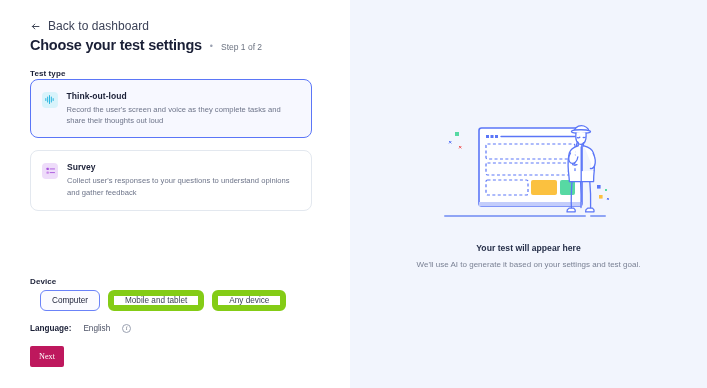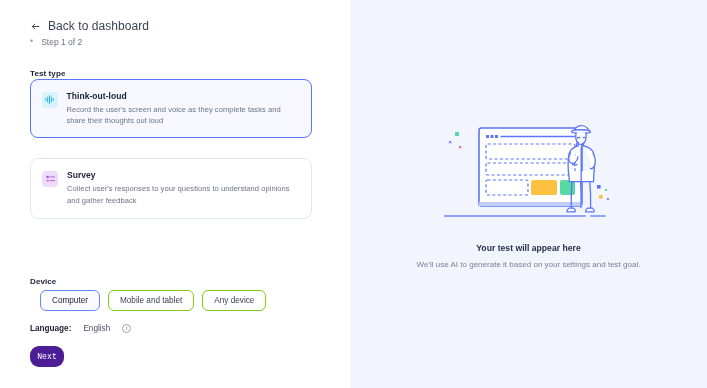--- a/index.html
+++ b/index.html
@@ -84,21 +84,21 @@
   }
 
   .label-test-type { position: absolute; left: 30px; top: 69px; }
 
   .cards {
     position: absolute;
     left: 30px; top: 79px;
     width: 282px;
     display: flex;
     flex-direction: column;
-    gap: 20px;
+    gap: 12px;
   }
   .card {
     border: 1px solid #e3e8ef;
     border-radius: 8px;
     background: #ffffff;
     padding: 11px 12px 11px 11px;
     display: flex;
     gap: 9px;
     align-items: flex-start;
     cursor: pointer;
@@ -138,21 +138,21 @@
 
   .label-device { position: absolute; left: 30px; top: 277px; }
 
   .device-row {
     position: absolute;
     left: 40px; top: 290px;
     display: flex;
     gap: 8px;
   }
   .chip {
-    border: 1px solid #84cc16;
+    border: 6px solid #84cc16;
     border-radius: 6px;
     background: #ffffff;
     height: 21px;
     padding: 0 11px;
     display: flex;
     align-items: center;
     justify-content: center;
     font-size: 8.2px;
     color: #3c4257;
     cursor: pointer;
@@ -192,26 +192,26 @@
     font-family: "Liberation Serif", serif;
     font-style: italic;
     line-height: 1;
     cursor: pointer;
   }
 
   .next-button {
     position: absolute;
     left: 30px; top: 346px;
     width: 34px; height: 21px;
-    background: #4c1d95;
+    background: #be185d;
     border: none;
-    border-radius: 9px;
+    border-radius: 2px;
     color: #ffffff;
     font-size: 8.2px;
-    font-family: Liberation Mono, monospace;
+    font-family: Liberation Serif, serif;
     display: flex;
     align-items: center;
     justify-content: center;
     cursor: pointer;
   }
 
   
   .right-pane {
     flex: 1 1 auto;
     height: 388px;
@@ -251,20 +251,21 @@
   <div class="left-pane">
 
     <div class="back-link">
       <svg class="back-arrow" viewBox="0 0 16 16" fill="none">
         <path d="M13 8H3.5M3.5 8L7 4.5M3.5 8L7 11.5" stroke="#3b4252" stroke-width="1.4" stroke-linecap="round" stroke-linejoin="round"></path>
       </svg>
       <span class="back-text">Back to dashboard</span>
     </div>
 
     <div class="page-title-row">
+      <span class="page-title">Choose your test settings</span>
       <span class="step-dot">•</span>
       <span class="step-text">Step 1 of 2</span>
     </div>
 
     <div class="section-label label-test-type">Test type</div>
 
     <div class="cards">
 
       <div class="card selected">
         <span class="card-icon icon-audio">

